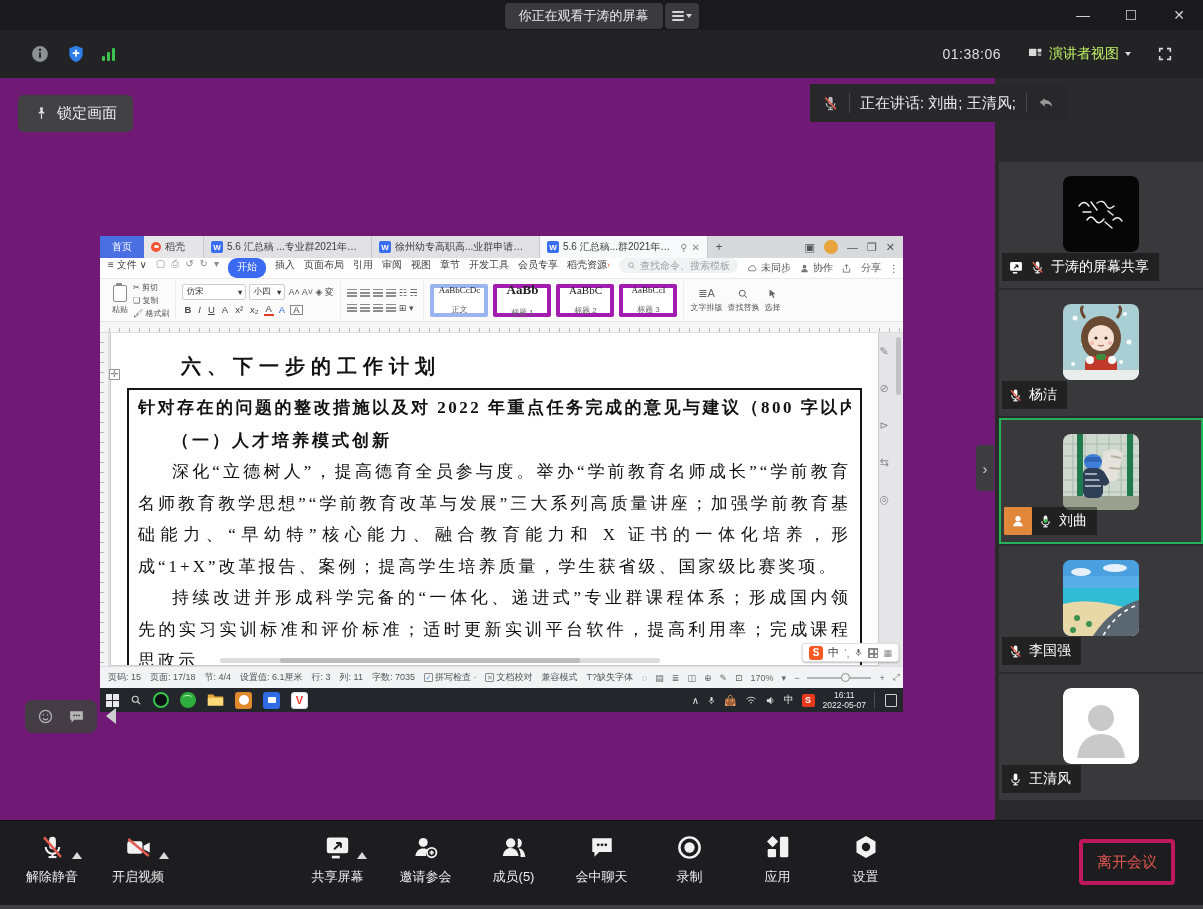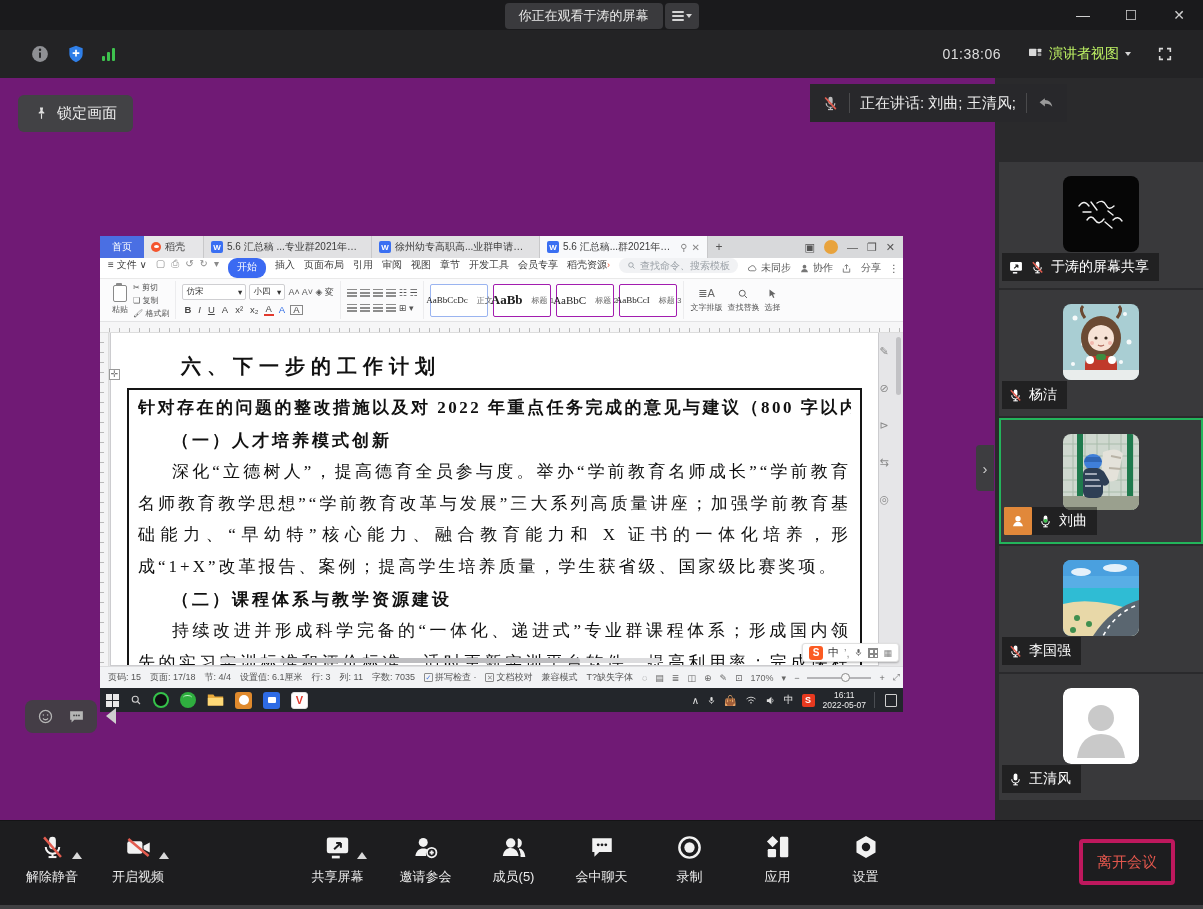--- a/index.html
+++ b/index.html
@@ -91,21 +91,21 @@
   .wps-ribbon{height:43px;background:#fbfbfc;border-bottom:1px solid #e3e3e5;display:flex;align-items:stretch;
               padding:2px 6px;font-size:8px;color:#555;white-space:nowrap;overflow:hidden;}
   .rgroup{display:flex;align-items:center;gap:5px;padding:0 6px;border-right:1px solid #ececee;}
   .rcol{display:flex;flex-direction:column;align-items:center;justify-content:center;gap:2px;}
   .clipboard{width:14px;height:17px;border:1.5px solid #8a8a8a;border-radius:2px;position:relative;background:#fff;}
   .clipboard::after{content:"";position:absolute;left:2px;top:-3px;width:6px;height:3px;background:#8a8a8a;border-radius:1px;}
   .fontrow{display:flex;gap:3px;align-items:center;}
   .fsel{border:1px solid #cfcfd2;background:#fff;border-radius:2px;font-size:8.5px;color:#333;padding:1px 3px;display:flex;align-items:center;gap:4px;}
   .fmt b,.fmt i,.fmt u,.fmt span{font-size:9.5px;color:#444;padding:0 2px;}
   .bars{display:inline-block;width:10px;height:8px;background:repeating-linear-gradient(#8d8d8d 0 1.4px,transparent 1.4px 3.2px);}
-  .stylechip{width:58px;height:33px;border:1px solid #a21caf;background:#fff;border-radius:2px;display:flex;flex-direction:row;
+  .stylechip{width:58px;height:33px;border:4px solid #a21caf;background:#fff;border-radius:2px;display:flex;flex-direction:column;
              align-items:center;justify-content:center;gap:9px;}
   .stylechip.sel{border-color:#9ab4f0;}
   .stylechip .pv{font-family:"Liberation Serif","DejaVu Serif",serif;font-size:9px;color:#222;}
   .stylechip.h1 .pv{font-size:13px;font-weight:bold;}
   .stylechip .nm{font-size:8px;color:#666;}
 
   .wps-ruler{height:11px;background:#f6f6f7;border-bottom:1px solid #ddd;
      background-image:repeating-linear-gradient(to right,transparent 0 9px,#b9b9b9 9px 10px);background-size:10px 45%;background-position:0 bottom;background-repeat:repeat-x;}
   .docarea{position:relative;height:333px;background:#e6e6e8;overflow:hidden;}
   .vruler{position:absolute;left:0;top:0;width:9px;height:100%;background:#f4f4f5;border-right:1px solid #ddd;
@@ -437,21 +437,20 @@
       <div class="wps-ruler"></div>
 
       <div class="docarea">
         <div class="vruler"></div>
         <div class="page">
           <div class="doc-heading">六、下一步的工作计划</div>
           <div class="doc-box">
             <div class="doc-box-title">针对存在的问题的整改措施以及对 2022 年重点任务完成的意见与建议（800 字以内）</div>
             <div class="doc-sec">（一）人才培养模式创新</div>
             <p class="doc-para">深化“立德树人”，提高德育全员参与度。举办“学前教育名师成长”“学前教育名师教育教学思想”“学前教育改革与发展”三大系列高质量讲座；加强学前教育基础能力、“早幼特”核心能力、融合教育能力和 X 证书的一体化培养，形成“1+X”改革报告、案例；提高学生培养质量，学生获省级、国家级比赛奖项。</p>
-            <div class="doc-sec">（二）课程体系与教学资源建设</div>
             <p class="doc-para">持续改进并形成科学完备的“一体化、递进式”专业群课程体系；形成国内领先的实习实训标准和评价标准；适时更新实训平台软件，提高利用率；完成课程思政示</p>
           </div>
         </div>
         <div class="table-handle">✛</div>
         <div class="side-tools">
           <span>✎</span>
             <span>⊘</span>
             <span>⊳</span>
             <span>⇆</span>
             <span>◎</span>

